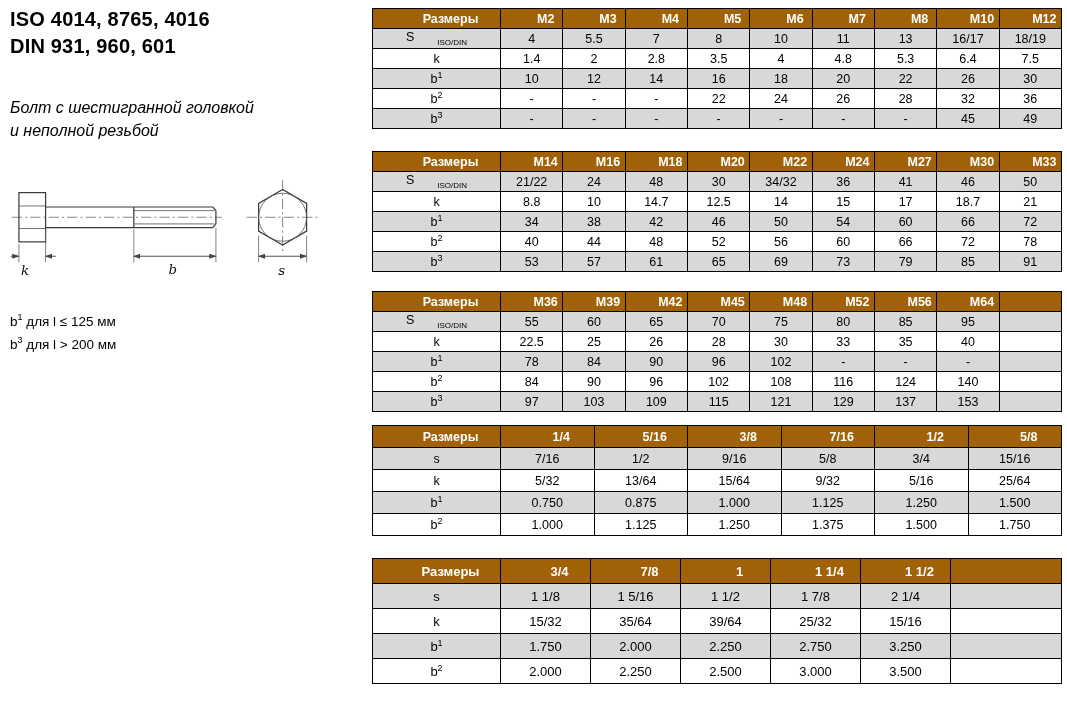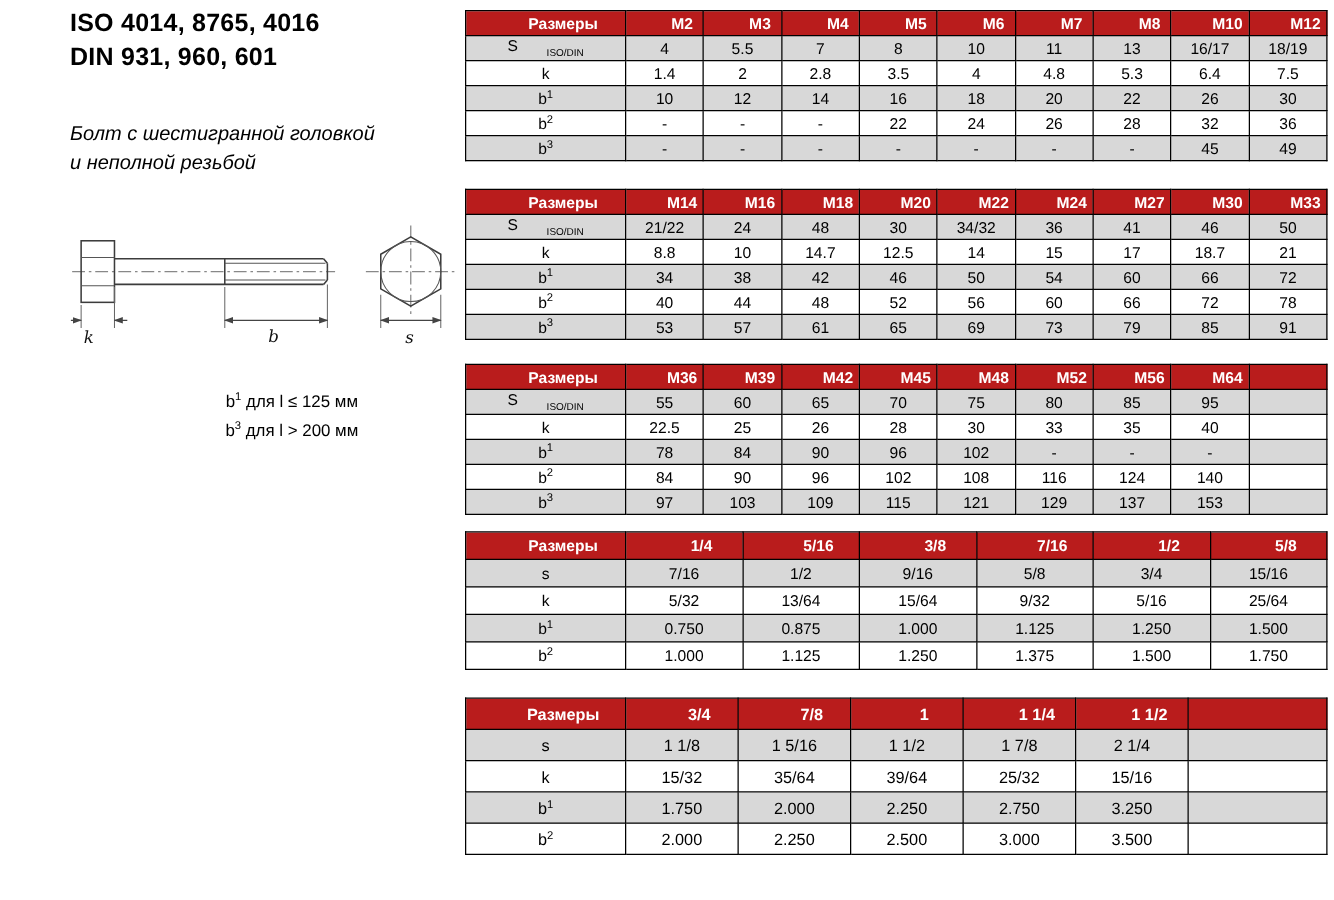--- a/index.html
+++ b/index.html
@@ -3,45 +3,45 @@
 <meta charset="utf-8">
 <style>
   * { margin:0; padding:0; box-sizing:border-box; }
   html,body { background:#fff; }
   body {
     width:1067px; height:720px;
     position:relative; overflow:hidden;
     font-family:"Liberation Sans", sans-serif;
     color:#000;
   }
-  .left-col { position:absolute; left:10px; top:6px; width:355px;margin-left:46px; }
+  .left-col { position:absolute; left:10px; top:6px; width:355px; }
   .title { font-size:20px; font-weight:bold; line-height:1.35; letter-spacing:.2px; }
   .subtitle { margin-top:36px; font-size:16px; line-height:1.45;font-style:italic; }
   .drawing-wrap { margin-top:26px; }
   .drawing-wrap svg { display:block; }
-  .notes { margin-top:24px; font-size:13.5px; line-height:1.65;text-align:center; }
+  .notes { margin-top:24px; font-size:13.5px; line-height:1.65; }
   .notes sup { font-size:9px; }
 
   .tables-col { position:absolute; left:372px; top:0; width:690px; }
   table.dim-table {
     border-collapse:collapse; table-layout:fixed;
     width:690px; font-size:12.5px;
   }
   table[data-table="0"] { margin-top:8px; }
   table[data-table="1"] { margin-top:22px; }
   table[data-table="2"] { margin-top:19px; }
   table[data-table="3"] { margin-top:13px; }
   table[data-table="4"] { margin-top:22px; }
   .dim-table th, .dim-table td {
     border:1px solid #000; text-align:center; vertical-align:middle;
     padding:0 2px; height:20px;
   }
   table.t-b th, table.t-b td { height:22px; }
   table.t-c th, table.t-c td { height:25px; font-size:13px; }
-  tr.head-row th { background:#b91c1c; color:#fff; font-weight:bold;padding-left:30px; }
+  tr.head-row th { background:#a16207; color:#fff; font-weight:bold;padding-left:30px; }
   tr.row-gray td { background:#d8d8d8; }
   tr.row-white td { background:#ffffff; }
   .dim-table sub { font-size:8px;padding-left:23px; }
   .dim-table sup { font-size:9px; }
   col.c-label { width:128px; }
   col.c-size-t5 { width:90px; }
 
   .cl { stroke:#888; stroke-width:1; stroke-dasharray:10 3 2 3; fill:none; }
   .ol { stroke:#3c3c3c; stroke-width:1.2; fill:none; }
   .thin { stroke:#555; stroke-width:.8; fill:none; }

